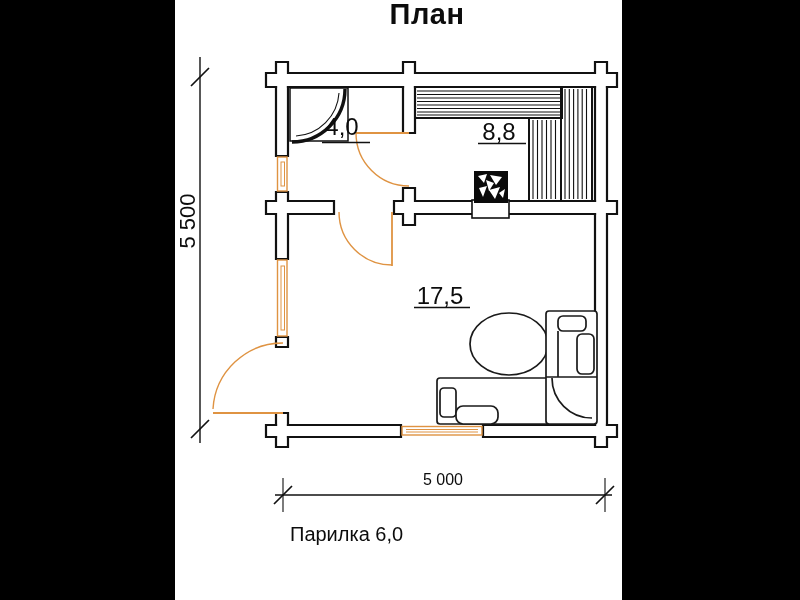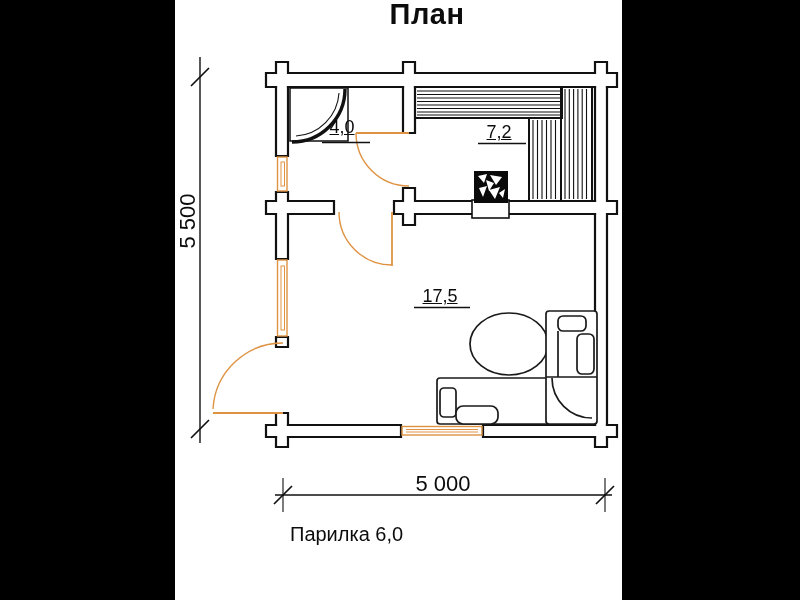--- a/index.html
+++ b/index.html
@@ -2,24 +2,24 @@
 <html><head>
 <meta charset="utf-8">
 <style>
   html,body{margin:0;padding:0;background:#000;}
   .stage{position:relative;width:800px;height:600px;background:#000;overflow:hidden;
          font-family:"Liberation Sans","DejaVu Sans",sans-serif;}
   .paper{position:absolute;left:175px;top:0;width:447px;height:600px;background:#fff;}
   svg.plan{position:absolute;left:0;top:0;width:800px;height:600px;}
   .txt{position:absolute;color:#0c0c0c;white-space:nowrap;}
   .title{left:427px;top:-2px;transform:translateX(-50%);font-size:29px;font-weight:bold;letter-spacing:0.5px;}
-  .dim-w{left:443px;top:471px;transform:translateX(-50%);font-size:22px;}
+  .dim-w{left:443px;top:471px;transform:translateX(-50%);font-size:16px;}
   .dim-h{left:138px;top:207px;width:100px;height:28px;line-height:28px;text-align:center;
          transform:rotate(-90deg);font-size:22px;}
-  .lbl{transform:translateX(-50%);font-size:18px;line-height:26px;text-decoration:underline;}
+  .lbl{transform:translateX(-50%);font-size:24px;line-height:26px;}
   .lbl-shower{left:342px;top:114px;}
   .lbl-steam{left:499px;top:119px;}
   .lbl-main{left:440px;top:283px;}
   .legend{left:290px;top:521px;font-size:20px;}
   .legend div{height:27.5px;line-height:27.5px;}
 </style>
 </head>
 <body>
 
 <div class="stage">
@@ -151,18 +151,18 @@
         <path stroke-width="1.7" d="M274 504 L292 486 M596 504 L614 486"></path>
       </g>
       <path stroke-width="1.4" d="M322 142.5 H370 M478 143.5 H526 M414 307.5 H470"></path>
     </g>
   </svg>
 
   <div class="txt title">План</div>
   <div class="txt dim-h">5 500</div>
   <div class="txt dim-w">5 000</div>
   <div class="txt lbl lbl-shower">4,0</div>
-  <div class="txt lbl lbl-steam">7,2</div>
+  <div class="txt lbl lbl-steam">8,8</div>
   <div class="txt lbl lbl-main">17,5</div>
   <div class="txt legend">
     <div>Парилка 6,0</div>
   </div>
 </div>
 
 </body></html>

